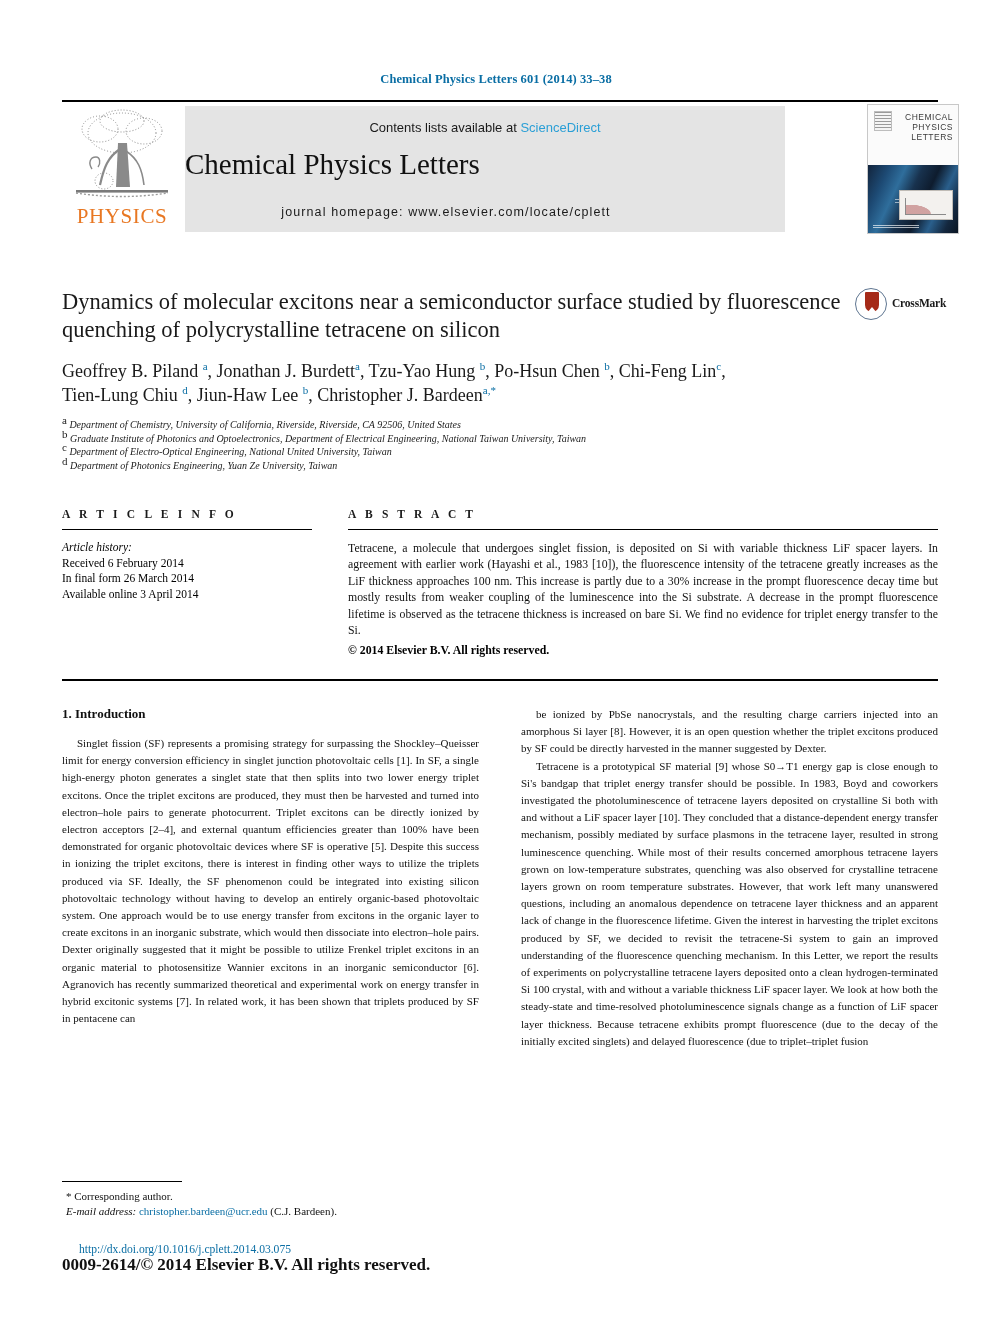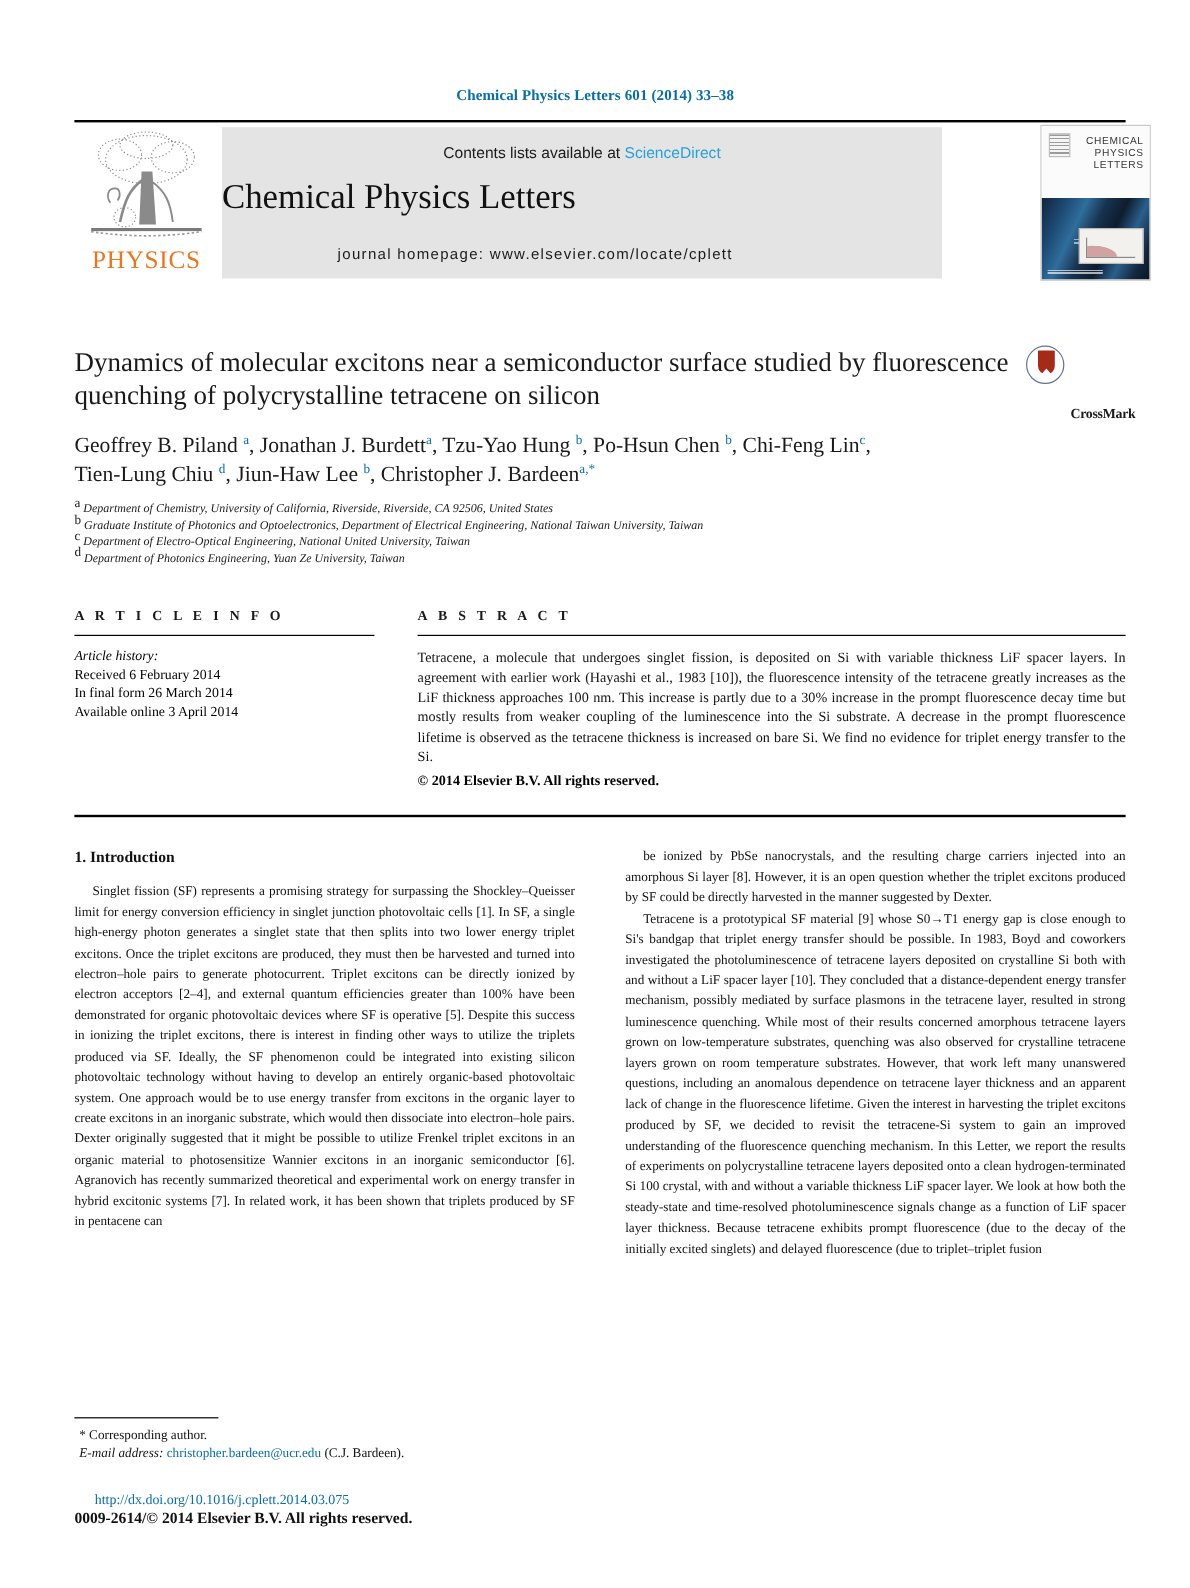--- a/index.html
+++ b/index.html
@@ -242,21 +242,20 @@
   }
   .crossmark-label {
     position: absolute;
     left: 37px;
     top: 9px;
     font-family: "Liberation Serif", serif;
     font-weight: bold;
     font-size: 11.5px;
     color: #1a1a1a;
     letter-spacing: -.2px;
-    margin-top: 42px;
   }
 
   .authors {
     margin-top: 15px;
     font-family: "Liberation Serif", serif;
     font-size: 18px;
     line-height: 24px;
     color: #1a1a1a;
   }
   .authors sup, .aff sup {
@@ -402,21 +401,21 @@
   .doi {
     font-family: "Liberation Serif", serif;
     font-size: 11.6px;
     line-height: 15px;
     color: #0a6ea4;
     padding-left: 17px;
   }
   .issn {
     font-family: "Liberation Serif", serif;
     font-weight: bold;
-    font-size: 13px;
+    font-size: 17px;
     line-height: 15px;
     color: #111;
   }
 </style>
 </head>
 <body>
 
 <div class="page">
 
   <div class="running-head">Chemical Physics Letters 601 (2014) 33–38</div>

